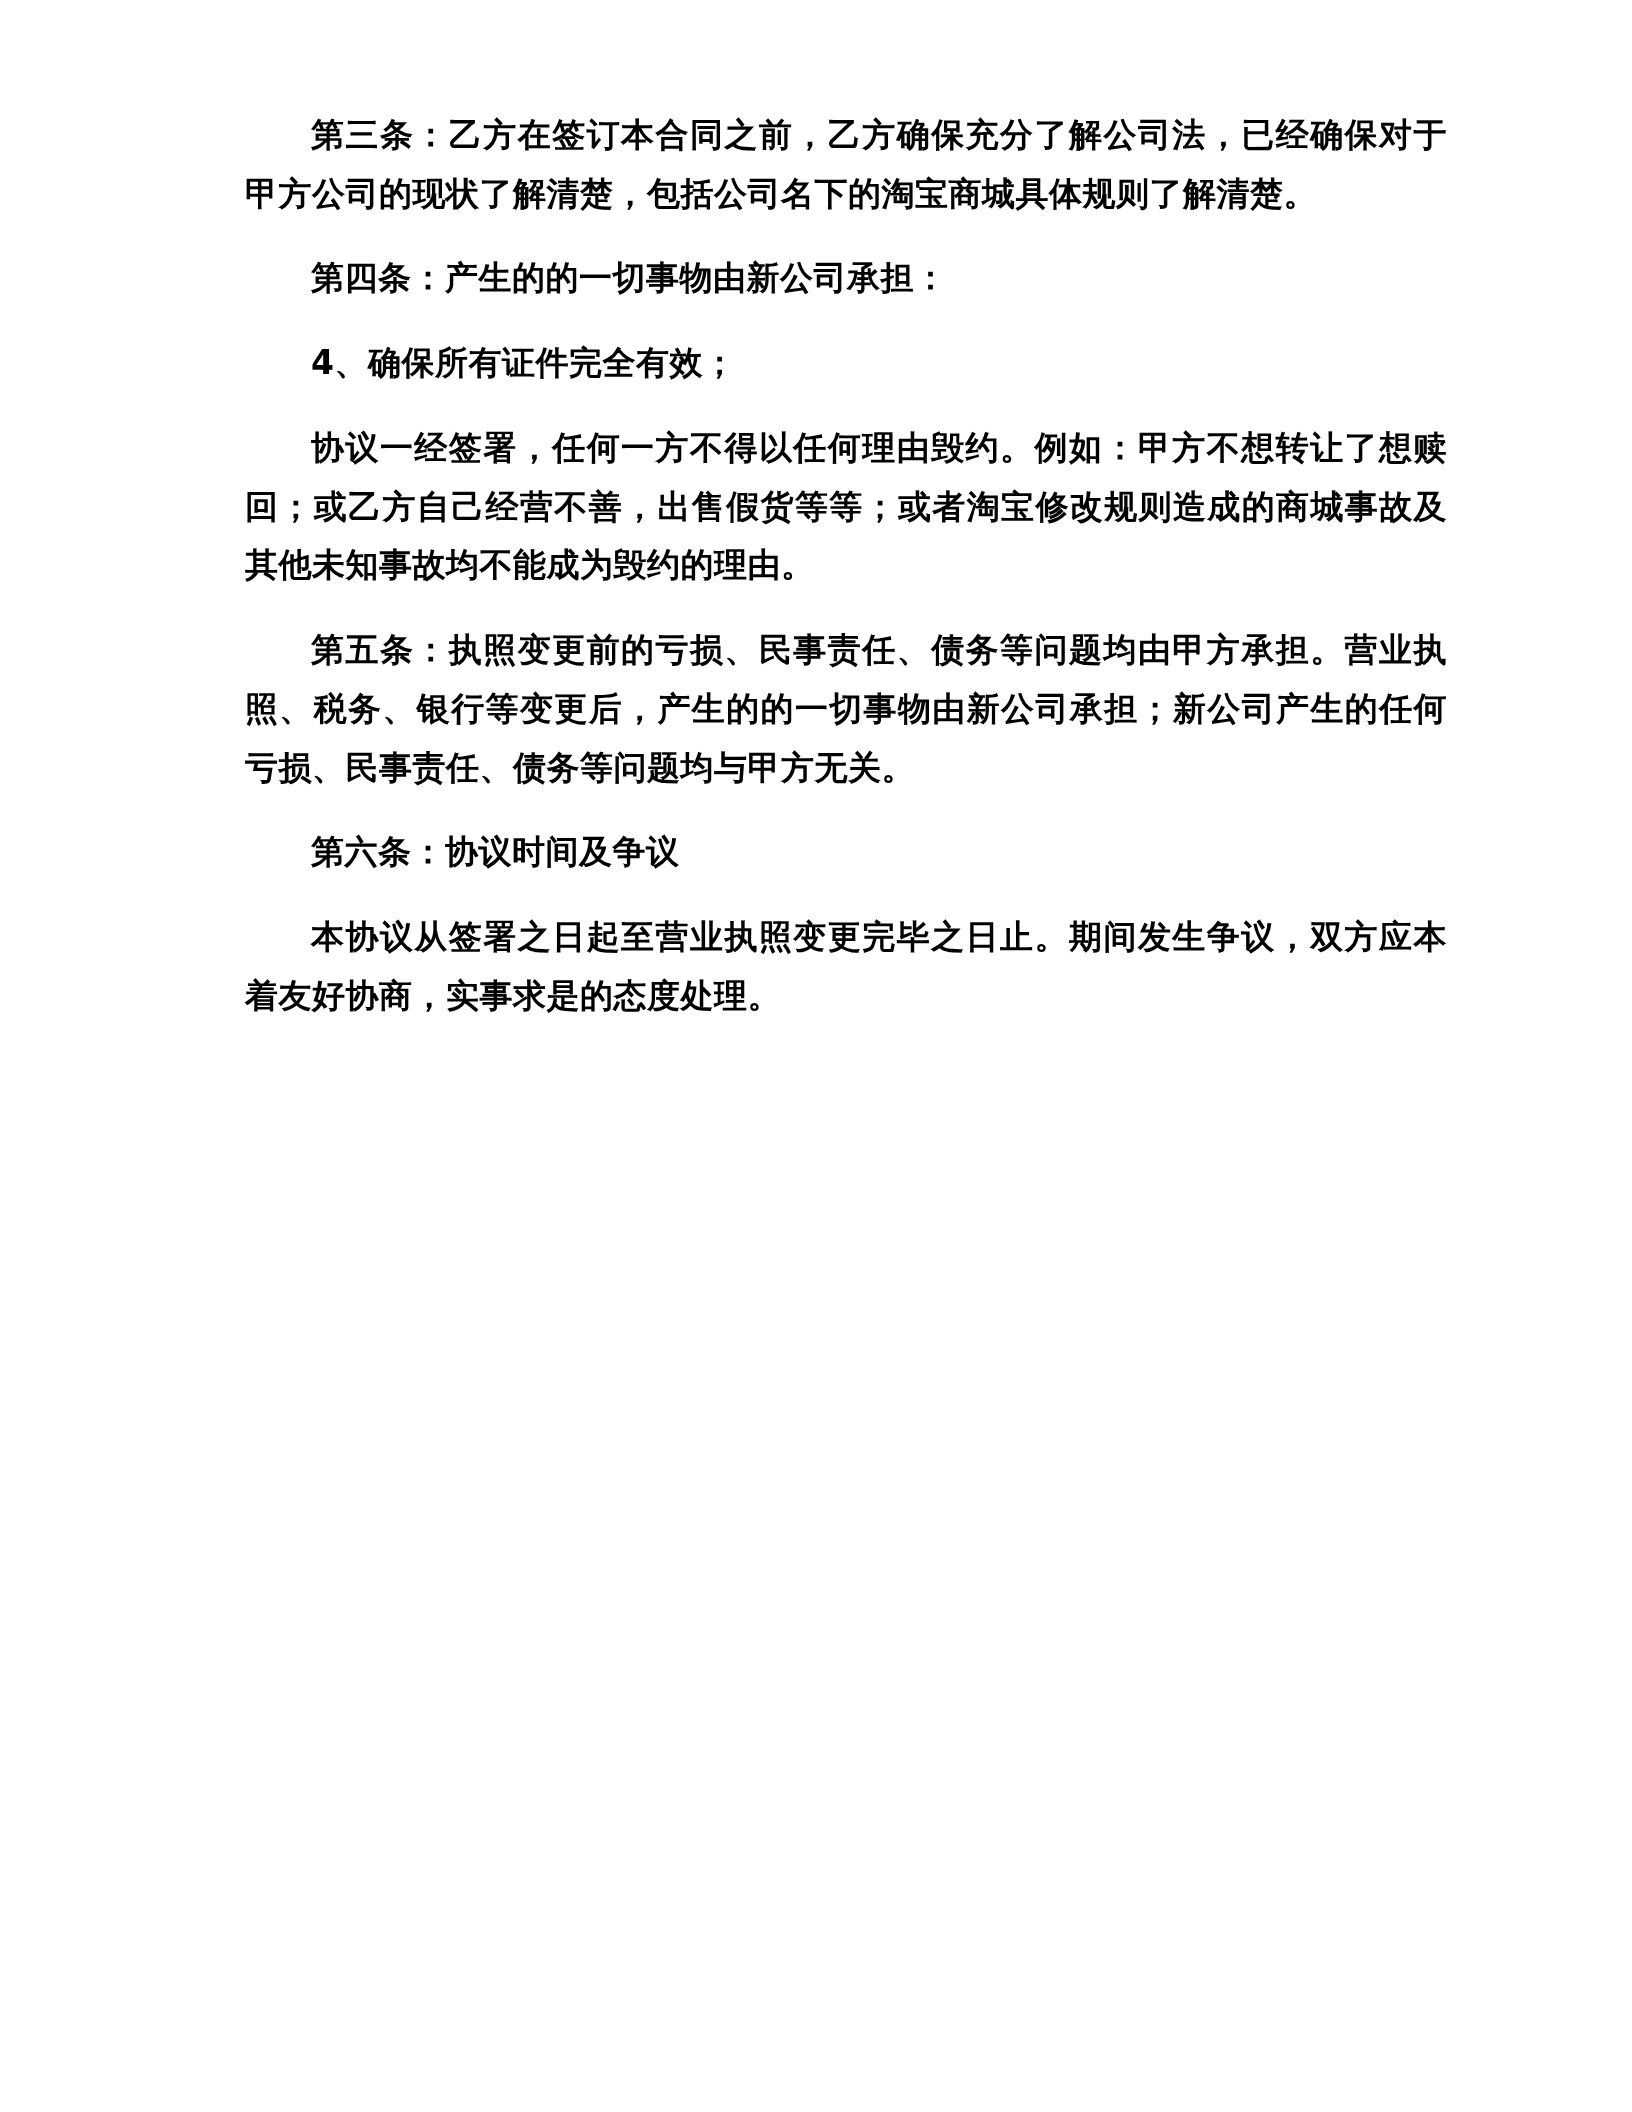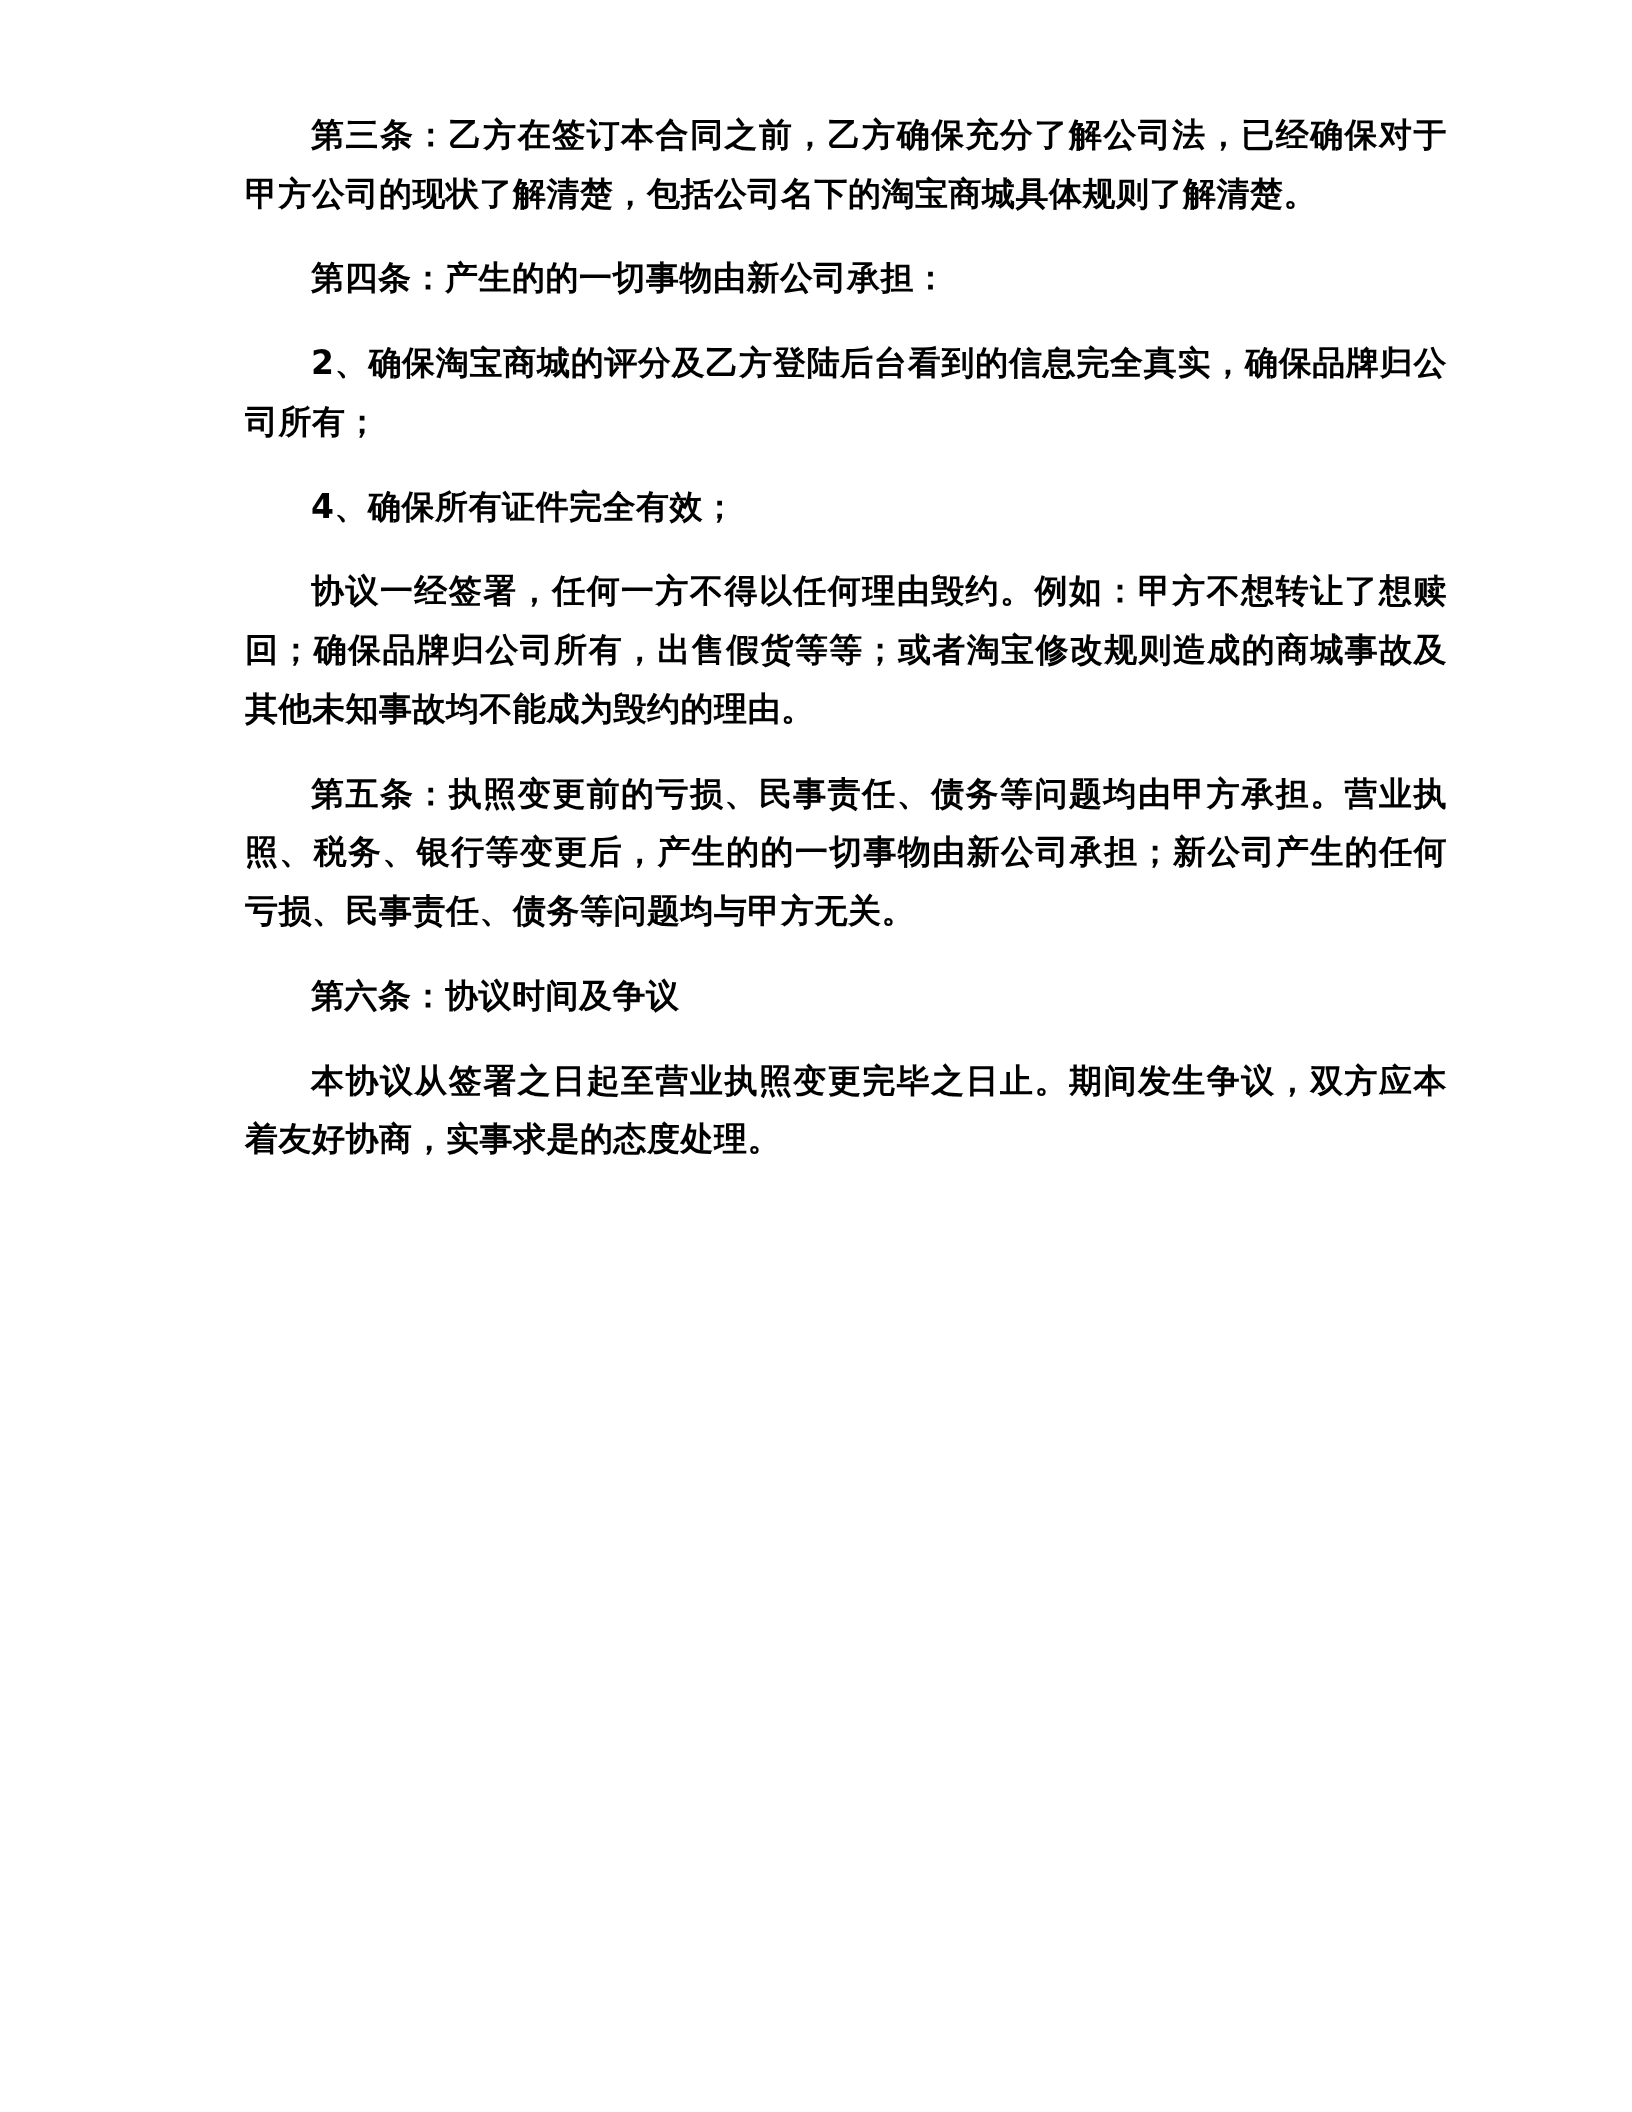--- a/index.html
+++ b/index.html
@@ -40,20 +40,19 @@
     margin-bottom: 0;
   }
 </style>
 </head>
 <body>
 
 <div class="page">
   <div class="doc-body">
     <p class="para">第三条：乙方在签订本合同之前，乙方确保充分了解公司法，已经确保对于甲方公司的现状了解清楚，包括公司名下的淘宝商城具体规则了解清楚。</p>
     <p class="para">第四条：产生的的一切事物由新公司承担：</p>
-    <p class="para">2、确保淘宝商城的评分及乙方登陆后台看到的信息完全真实，确保品牌归公司所有；</p>
     <p class="para">4、确保所有证件完全有效；</p>
-    <p class="para">协议一经签署，任何一方不得以任何理由毁约。例如：甲方不想转让了想赎回；确保品牌归公司所有，出售假货等等；或者淘宝修改规则造成的商城事故及其他未知事故均不能成为毁约的理由。</p>
+    <p class="para">协议一经签署，任何一方不得以任何理由毁约。例如：甲方不想转让了想赎回；或乙方自己经营不善，出售假货等等；或者淘宝修改规则造成的商城事故及其他未知事故均不能成为毁约的理由。</p>
     <p class="para">第五条：执照变更前的亏损、民事责任、债务等问题均由甲方承担。营业执照、税务、银行等变更后，产生的的一切事物由新公司承担；新公司产生的任何亏损、民事责任、债务等问题均与甲方无关。</p>
     <p class="para">第六条：协议时间及争议</p>
     <p class="para">本协议从签署之日起至营业执照变更完毕之日止。期间发生争议，双方应本着友好协商，实事求是的态度处理。</p>
   </div>
 </div>
 
 </body></html>

